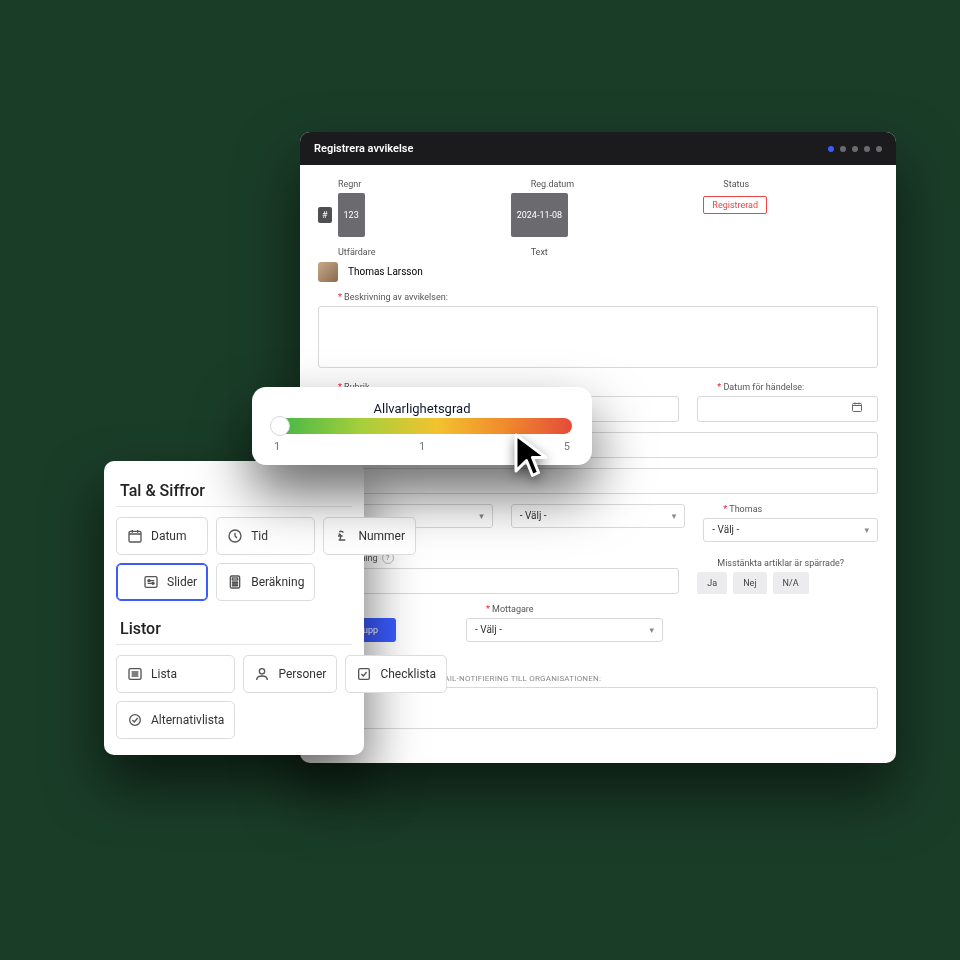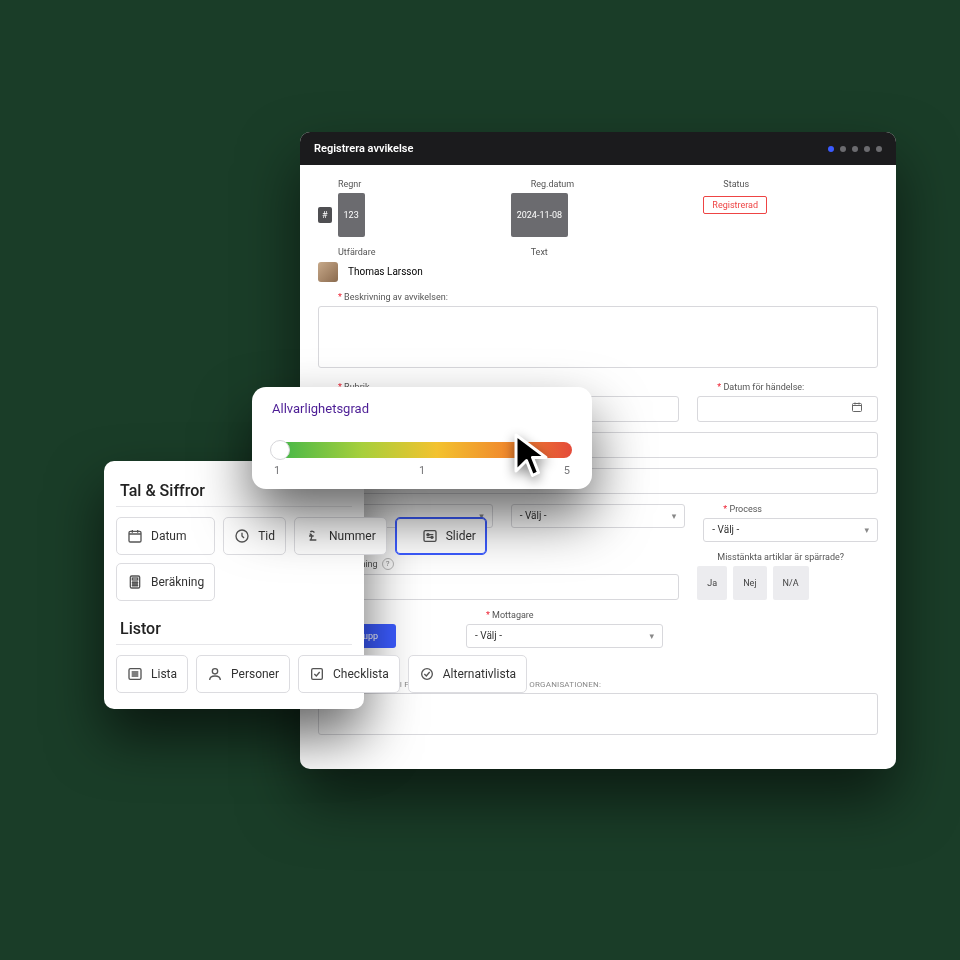--- a/index.html
+++ b/index.html
@@ -89,21 +89,21 @@
   border: none;
   font-size: 9px;
   padding: 7px 18px;
   border-radius: 3px;
 }
 .seg { display: flex; gap: 6px; }
 .seg button {
   background: #ececef;
   border: none;
   font-size: 9px;
-  padding: 12px 10px;
+  padding: 6px 10px;
   border-radius: 2px;
   color: #444;
 }
 .tiny-note { font-size: 8px; color: #888; letter-spacing: .2px; margin-bottom:4px; }
 .help-ico {
   display:inline-flex; align-items:center; justify-content:center;
   width:12px;height:12px;border:1px solid #bbb;border-radius:50%;
   font-size:8px;color:#888;margin-left:4px;
 }
 
@@ -118,21 +118,21 @@
   box-shadow: 0 28px 55px rgba(0,0,0,0.6);
   padding: 16px 12px 16px 12px;
 }
 .palette h3 {
   font-size: 16px; font-weight: 500; color: #222;
   padding: 4px 4px 6px;
   border-bottom: 1px solid #e6e6e9;
   margin-bottom: 10px;
 }
 .palette h3.sec { margin-top: 14px; }
-.pal-grid { display: grid; grid-template-columns: 1fr 1fr 1fr 1fr; gap: 8px; }
+.pal-grid { display: grid; grid-template-columns: 1fr 1fr 1fr; gap: 8px; }
 .pal-btn {
   display: flex; align-items: center; gap: 8px;
   border: 1px solid #dcdce0;
   border-radius: 5px;
   padding: 10px 10px;
   font-size: 12px;
   color: #333;
   background: #fff;
   cursor: pointer;
 }
@@ -147,21 +147,21 @@
 .slider-card {
   position: absolute;
   left: 252px;
   top: 387px;
   width: 340px;
   background: #fff;
   border-radius: 14px;
   box-shadow: 0 28px 55px rgba(0,0,0,0.6);
   padding: 14px 20px 12px;
 }
-.slider-card .title { font-size: 13px; color: #4c1d95; margin-bottom: 26px; }
+.slider-card .title { font-size: 13px; color: #0f172a; margin-bottom: 2px; text-align: center; }
 .slider-track {
   height: 16px;
   border-radius: 10px;
   background: linear-gradient(90deg,#3cb54a 0%, #a7cf3b 30%, #f3c22f 55%, #f08a2d 78%, #e44b3a 100%);
   position: relative;
 }
 .slider-thumb {
   position: absolute; left: 0; top: 50%; transform: translate(-2px,-50%);
   width: 20px; height: 20px; border-radius: 50%;
   background: #fff; border: 1px solid #d6d6da;
@@ -261,21 +261,21 @@
           <span class="chev">▾</span>
         </div>
       </div>
       <div class="col">
         <div class="select">
           <span>- Välj -</span>
           <span class="chev">▾</span>
         </div>
       </div>
       <div class="col">
-        <span class="lbl req">Process</span>
+        <span class="lbl req">Thomas</span>
         <div class="select">
           <span>- Välj -</span>
           <span class="chev">▾</span>
         </div>
       </div>
     </div>
 
     <div class="row" style="align-items:flex-end">
       <div class="col-2">
         <span class="lbl"><span>gränsning</span><span class="help-ico">?</span></span>

